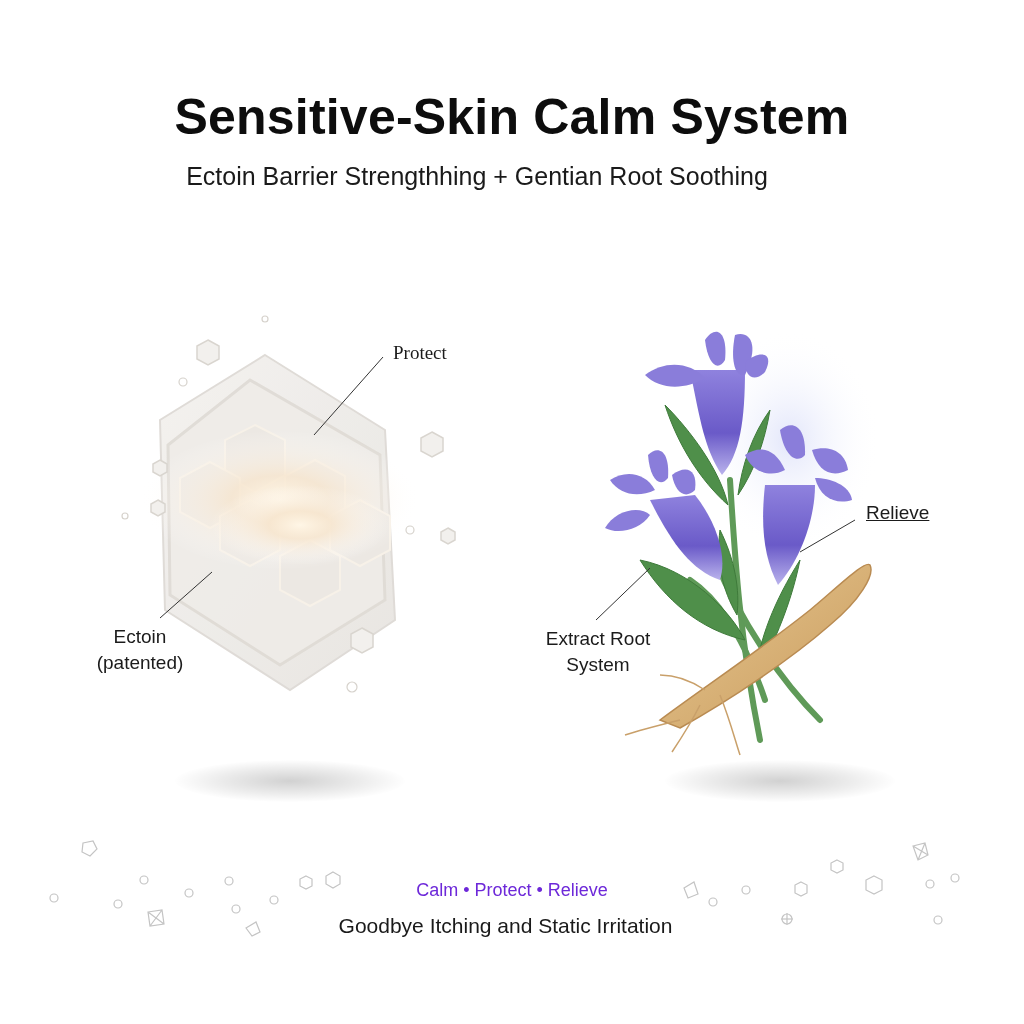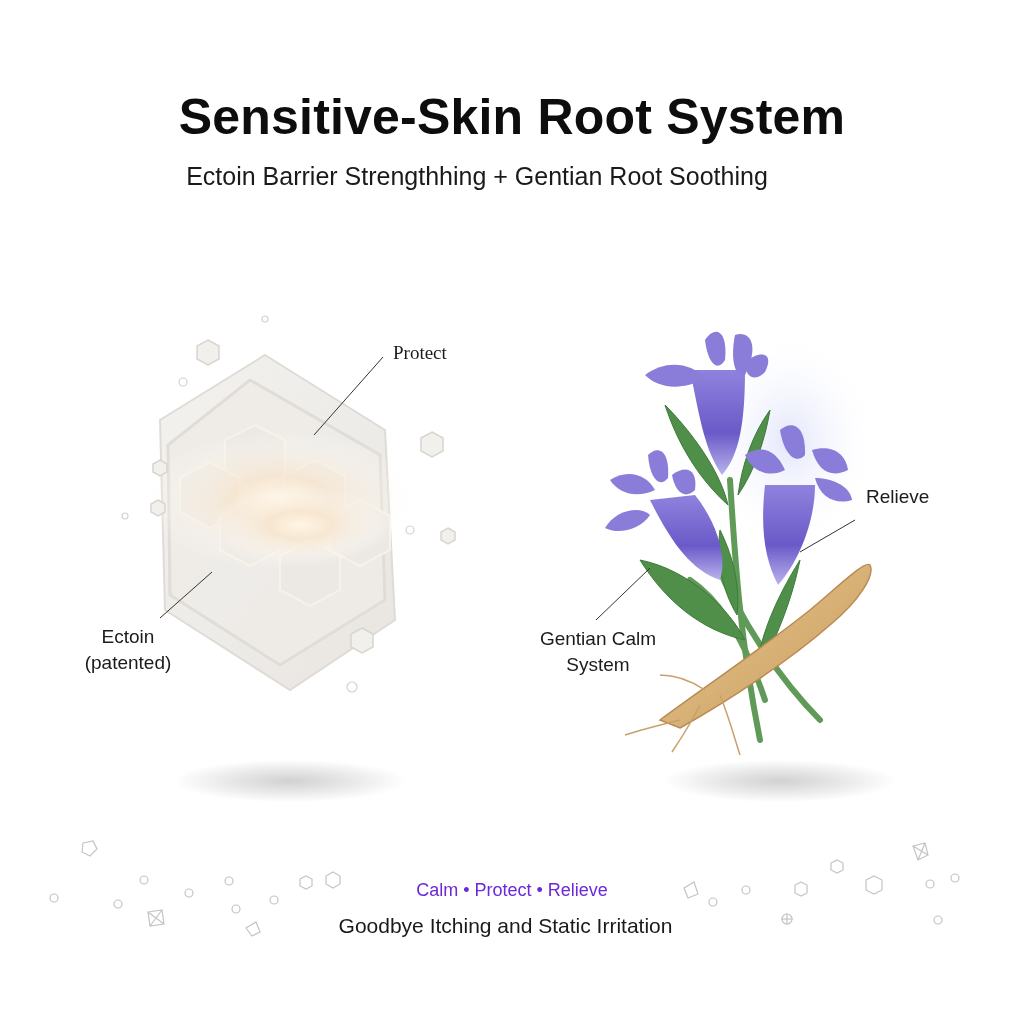--- a/index.html
+++ b/index.html
@@ -13,21 +13,21 @@
   .label.center { text-align:center; }
   .footer1 { position:absolute; left:0; width:1024px; top:880px; text-align:center; font-size:18px; color:#6d28d9; }
   .footer2 { position:absolute; left:0; width:1011px; top:914px; text-align:center; font-size:21px; color:#1a1a1a; }
   svg.layer { position:absolute; left:0; top:0; }
   .shadow { position:absolute; border-radius:50%;
             background:radial-gradient(ellipse at center, rgba(0,0,0,0.18) 0%, rgba(0,0,0,0.07) 45%, rgba(0,0,0,0) 72%); }
 </style>
 </head>
 <body>
 
-<div class="title">Sensitive-Skin Root System</div>
+<div class="title">Sensitive-Skin Calm System</div>
 <div class="subtitle">Ectoin Barrier Strengthhing + Gentian Root Soothing</div>
 
 <div class="shadow" style="left:175px;top:760px;width:230px;height:42px;"></div>
 <div class="shadow" style="left:665px;top:760px;width:230px;height:42px;"></div>
 
 <svg class="layer" width="1024" height="1024">
   <defs>
     <radialGradient id="glow" cx="50%" cy="50%" r="50%">
       <stop offset="0%" stop-color="#fff6e6" stop-opacity="1"></stop>
       <stop offset="35%" stop-color="#f7e6cf" stop-opacity="0.8"></stop>
@@ -137,27 +137,27 @@
     <path d="M700 705 C690 725, 680 740, 672 752"></path>
     <path d="M720 695 C730 720, 735 740, 740 755"></path>
     <path d="M705 690 C690 680, 675 675, 660 675"></path>
   </g>
 
   <line x1="855" y1="520" x2="800" y2="552" stroke="#333" stroke-width="1"></line>
   <line x1="596" y1="620" x2="650" y2="568" stroke="#333" stroke-width="1"></line>
 </svg>
 
 <div class="label" style="left:393px;top:340px;font-family:Liberation Serif, serif;">Protect</div>
-<div class="label center" style="left:78px;top:624px;width:100px;">
+<div class="label center" style="left:90px;top:624px;width:100px;">
   <div>Ectoin</div>
   <div>(patented)</div>
 </div>
-<div class="label" style="left:866px;top:484px;">Relieve</div>
+<div class="label" style="left:866px;top:500px;text-decoration:underline;">Relieve</div>
 <div class="label center" style="left:533px;top:626px;width:130px;">
-  <div>Gentian Calm</div>
+  <div>Extract Root</div>
   <div>System</div>
 </div>
 
 <svg class="layer" width="1024" height="1024">
   <g fill="none" stroke="#c4c4c4" stroke-width="1.2">
     <circle cx="54" cy="898" r="4"></circle>
     <circle cx="144" cy="880" r="4"></circle>
     <circle cx="118" cy="904" r="4"></circle>
     <circle cx="189" cy="893" r="4"></circle>
     <circle cx="229" cy="881" r="4"></circle>

